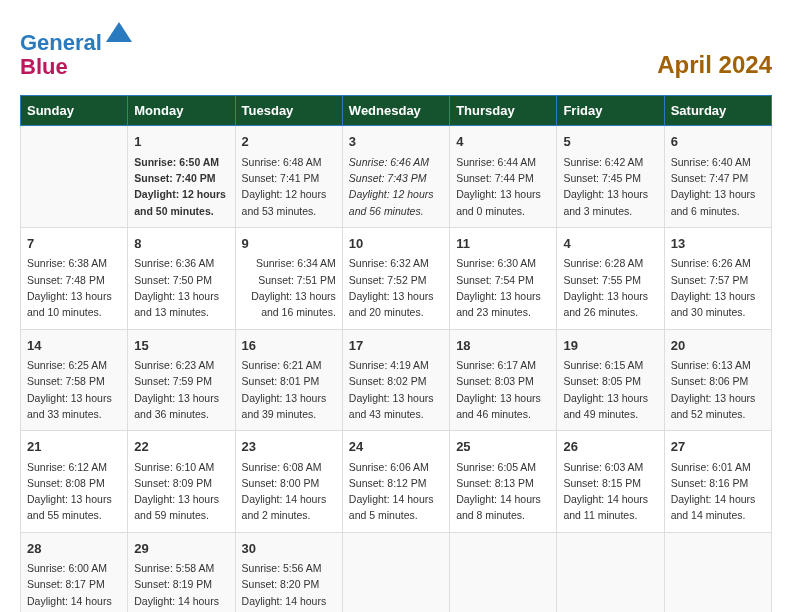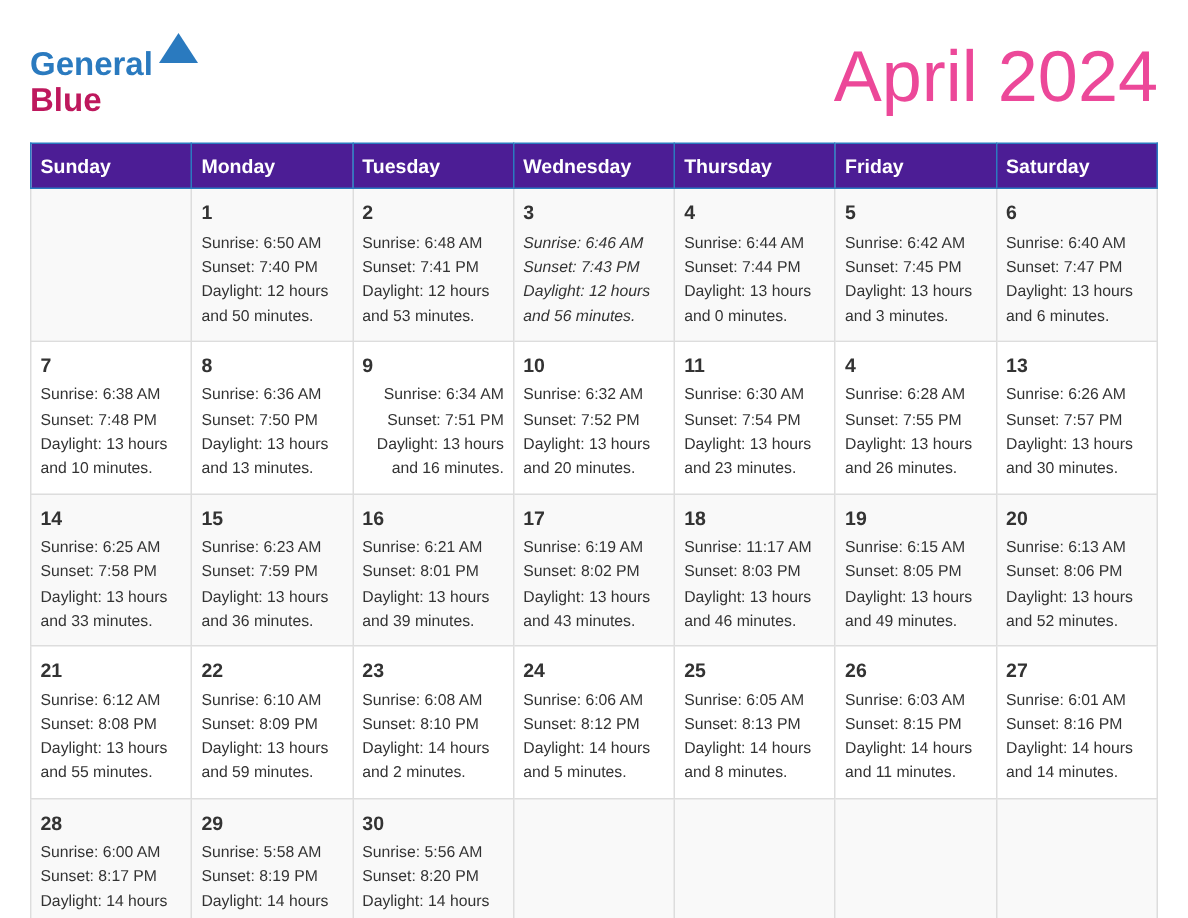--- a/index.html
+++ b/index.html
@@ -31,35 +31,35 @@
     }
     .logo-icon {
       width: 30px;
       height: 30px;
       margin-left: 2px;
     }
     .title-area {
       text-align: right;
     }
     .month-title {
-      font-size: 48px;
-      font-weight: normal;
-      color: #ec4899;
+      font-size: 24px;
+      font-weight: bold;
+      color: #a16207;
     }
     .subtitle {
       font-size: 15px;
       color: #333;
     }
     table {
       width: 100%;
       border-collapse: collapse;
       font-size: 11px;
     }
     thead tr {
-      background-color: #4c1d95;
+      background-color: #14532d;
       color: #fff;
     }
     thead th {
       padding: 7px 6px;
       text-align: left;
       font-size: 13px;
       font-weight: bold;
       border: 1px solid #2a7abf;
     }
     tbody tr {
@@ -121,21 +121,21 @@
         <th>Thursday</th>
         <th>Friday</th>
         <th>Saturday</th>
       </tr>
   </thead>
   <tbody>
   <tr>
         <td></td>
         <td>
           <span class="day-number">1</span>
-          <div class="day-info" style="white-space: pre-line;">Sunrise: 6:50 AM
+          <div class="day-info" style="white-space: pre-line; font-weight: bold;">Sunrise: 6:50 AM
 Sunset: 7:40 PM
 Daylight: 12 hours
 and 50 minutes.</div>
         </td>
         <td>
           <span class="day-number">2</span>
           <div class="day-info" style="white-space: pre-line;">Sunrise: 6:48 AM
 Sunset: 7:41 PM
 Daylight: 12 hours
 and 53 minutes.</div>
@@ -237,28 +237,28 @@
         </td>
         <td>
           <span class="day-number">16</span>
           <div class="day-info" style="white-space: pre-line;">Sunrise: 6:21 AM
 Sunset: 8:01 PM
 Daylight: 13 hours
 and 39 minutes.</div>
         </td>
         <td>
           <span class="day-number">17</span>
-          <div class="day-info" style="white-space: pre-line;">Sunrise: 6:19 AM
+          <div class="day-info" style="white-space: pre-line;">Sunrise: 4:19 AM
 Sunset: 8:02 PM
 Daylight: 13 hours
 and 43 minutes.</div>
         </td>
         <td>
           <span class="day-number">18</span>
-          <div class="day-info" style="white-space: pre-line;">Sunrise: 11:17 AM
+          <div class="day-info" style="white-space: pre-line;">Sunrise: 6:17 AM
 Sunset: 8:03 PM
 Daylight: 13 hours
 and 46 minutes.</div>
         </td>
         <td>
           <span class="day-number">19</span>
           <div class="day-info" style="white-space: pre-line;">Sunrise: 6:15 AM
 Sunset: 8:05 PM
 Daylight: 13 hours
 and 49 minutes.</div>
@@ -282,21 +282,21 @@
         <td>
           <span class="day-number">22</span>
           <div class="day-info" style="white-space: pre-line;">Sunrise: 6:10 AM
 Sunset: 8:09 PM
 Daylight: 13 hours
 and 59 minutes.</div>
         </td>
         <td>
           <span class="day-number">23</span>
           <div class="day-info" style="white-space: pre-line;">Sunrise: 6:08 AM
-Sunset: 8:10 PM
+Sunset: 8:00 PM
 Daylight: 14 hours
 and 2 minutes.</div>
         </td>
         <td>
           <span class="day-number">24</span>
           <div class="day-info" style="white-space: pre-line;">Sunrise: 6:06 AM
 Sunset: 8:12 PM
 Daylight: 14 hours
 and 5 minutes.</div>
         </td>

